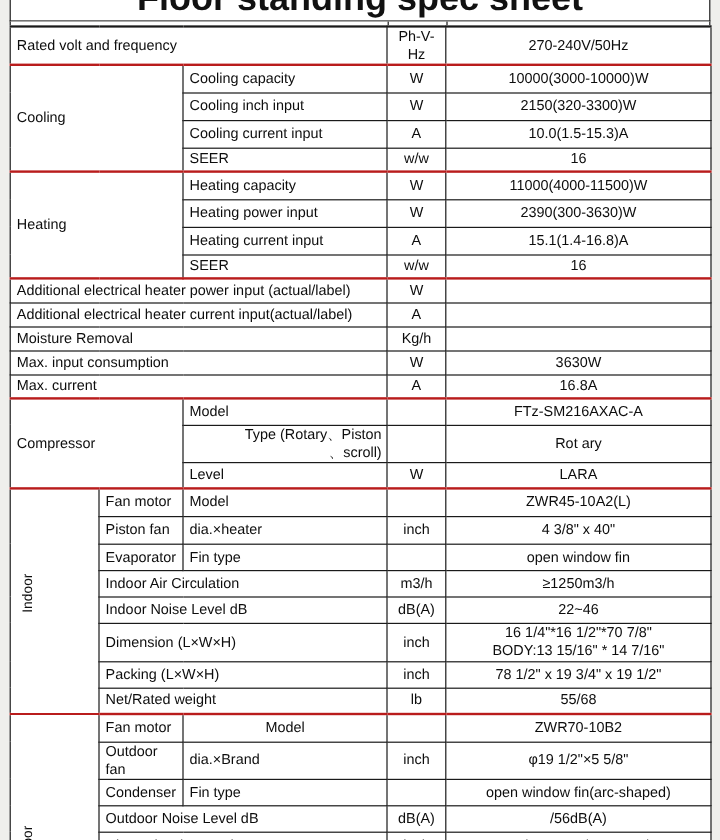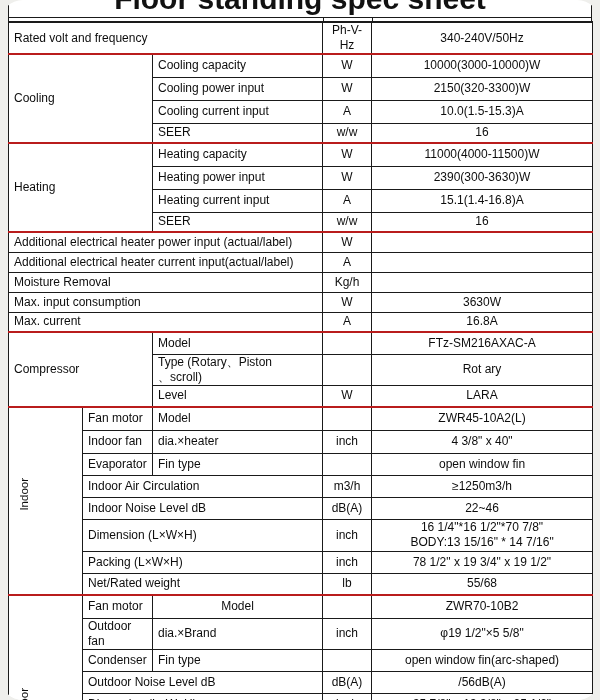--- a/index.html
+++ b/index.html
@@ -1,20 +1,20 @@
 <!DOCTYPE html>
 <html><head>
 <meta charset="utf-8">
 <style>
   * { margin:0; padding:0; box-sizing:border-box; }
   html,body { background:#efefec; }
   #screen {
     position:relative; width:600px; height:700px; overflow:hidden;
     background:#efefec;
-    font-family:"Liberation Sans", sans-serif; color:#0d0d0d;border-radius:23px;
+    font-family:"Liberation Sans", sans-serif; color:#0d0d0d;
   }
   #sheet { position:absolute; left:8px; top:0; width:584px; }
 
   
   #title-box {
     height:18px; overflow:hidden; background:#ffffff;
     border-left:1px solid #1a1a1a; border-right:1px solid #1a1a1a;
     border-bottom:1px solid #1a1a1a;
   }
   #title-box .title {
@@ -35,21 +35,21 @@
     background:#ffffff; font-size:12px;
   }
   td {
     border:1px solid #1a1a1a; padding:0 4px; vertical-align:middle;
     overflow:hidden; line-height:1.25; background:#ffffff;
   }
   table { border-top:2px solid #1a1a1a; }
   tr.sec td { border-top:2px solid #b91c1c; }
   td.lbl { text-align:left; padding-left:5px; }
   td.ctr { text-align:center; }
-  td.pre { white-space:pre-line; text-align:left; }
+  td.pre { white-space:pre-line; text-align:right; }
   td.prec { white-space:pre-line; text-align:center; line-height:1.3; }
   tr.h20 { height:20px;margin-left:15px; }
   tr.h22 { height:22px; }
   tr.h23 { height:23px; }
   tr.h25 { height:25px; }
   tr.h32 { height:32px; }
   td.vcell { position:relative; padding:0; }
   .vlabel {
     position:absolute; left:8px; writing-mode:vertical-rl;
     transform:rotate(180deg); font-size:11.5px; white-space:nowrap;
@@ -78,31 +78,31 @@
           <col style="width:70px">
           <col style="width:170px">
         <col style="width:49px">
           <col style="width:221px">
       </colgroup>
 
       <tbody>
           <tr class="h22">
         <td class="lbl" colspan="3">Rated volt and frequency</td>
         <td class="ctr">Ph-V-Hz</td>
-        <td class="ctr">340-240V/50Hz</td>
+        <td class="ctr">270-240V/50Hz</td>
       </tr>
 
       <tr class="h23 sec">
         <td class="lbl" colspan="2" rowspan="4">Cooling</td>
         <td class="lbl">Cooling capacity</td>
         <td class="ctr">W</td>
         <td class="ctr">10000(3000-10000)W</td>
       </tr>
       <tr class="h23">
-        <td class="lbl">Cooling power input</td>
+        <td class="lbl">Cooling inch input</td>
         <td class="ctr">W</td>
         <td class="ctr">2150(320-3300)W</td>
       </tr>
       <tr class="h23">
         <td class="lbl">Cooling current input</td>
         <td class="ctr">A</td>
         <td class="ctr">10.0(1.5-15.3)A</td>
       </tr>
       <tr class="h20">
         <td class="lbl">SEER</td>
@@ -179,21 +179,21 @@
       <tr class="h23 sec">
         <td class="vcell" rowspan="8">
           <span class="vlabel indoor">Indoor</span>
         </td>
         <td class="lbl">Fan motor</td>
         <td class="lbl">Model</td>
         <td class="ctr"></td>
         <td class="ctr">ZWR45-10A2(L)</td>
       </tr>
       <tr class="h23">
-        <td class="lbl">Indoor fan</td>
+        <td class="lbl">Piston fan</td>
         <td class="lbl">dia.×heater</td>
         <td class="ctr">inch</td>
         <td class="ctr">4 3/8" x 40"</td>
       </tr>
       <tr class="h22">
         <td class="lbl">Evaporator</td>
         <td class="lbl">Fin type</td>
         <td class="ctr"></td>
         <td class="ctr">open window fin</td>
       </tr>

